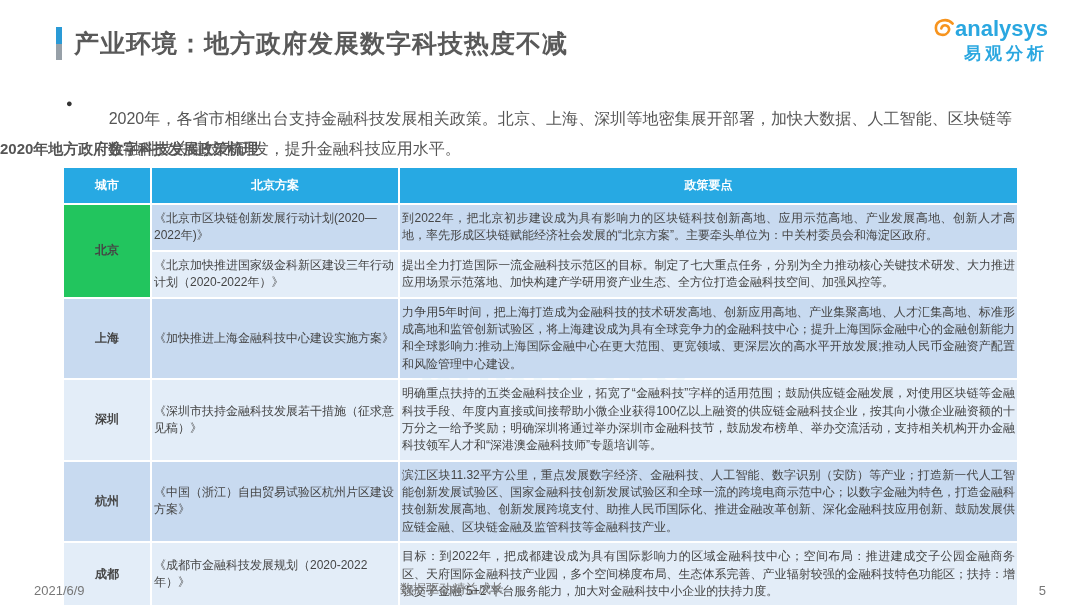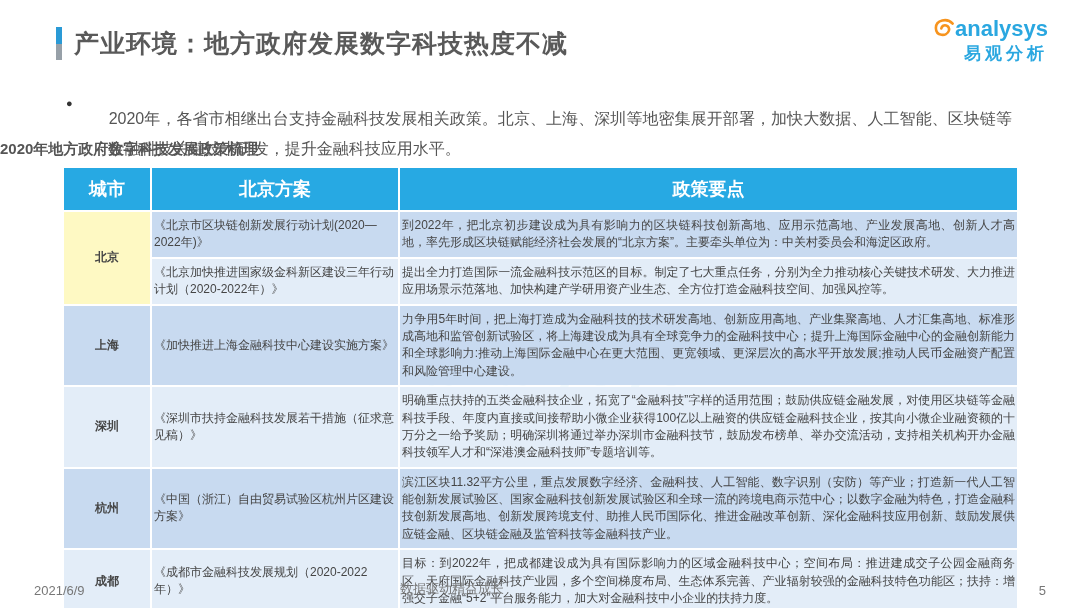--- a/index.html
+++ b/index.html
@@ -21,33 +21,33 @@
   
   .bullet-row{position:absolute;top:90px;left:66px;width:960px;display:flex;}
   .bullet-dot{font-size:11px;color:#333;margin:7px 22px 0 0;}
   .bullet-text{margin:14px;font-size:16px;line-height:1.85;color:#555;text-align:justify;}
   
   .table-title{position:absolute;top:140px;left:0;width:1080px;text-align:left;
     font-size:15px;font-weight:bold;color:#555;}
   .policy-table{position:absolute;top:166px;left:62px;width:957px;
     border-collapse:separate;border-spacing:2px;table-layout:fixed;}
   .policy-table th{
-    background:#27a9e3;color:#ffffff;font-size:18px;font-weight:bold;
+    background:#27a9e3;color:#ffffff;font-size:12px;font-weight:bold;
     padding:9px 4px;text-align:center;}
   .col-city{width:86px;}
   .col-policy{width:246px;}
   .policy-table td{
     font-size:12px;line-height:1.45;vertical-align:middle;
     padding:5px 2px;color:#454545;}
   .cell-city{text-align:center;font-weight:bold;font-size:14px;color:#4a4a4a;}
   .cell-policy{text-align:left;padding-left:14px;}
   .cell-points{text-align:left;text-align:justify;}
   .row-dark td{background:#c8daf0;}
   .row-light td{background:#e3edf8;}
-  td.bj-city{background:#fef9c3;}
+  td.bj-city{background:#22c55e;}
   
   .footer-date{position:absolute;bottom:10px;left:34px;font-size:13px;color:#777;}
   .footer-slogan{position:absolute;bottom:10px;left:0;width:904px;text-align:center;font-size:13px;color:#777;}
   .footer-page{position:absolute;bottom:10px;right:34px;font-size:13px;color:#777;}
   
   .watermark{position:absolute;top:330px;left:420px;font-size:60px;font-weight:bold;
     color:#2aa7e0;opacity:0.05;pointer-events:none;letter-spacing:2px;}
 </style>
 </head>
 <body>

